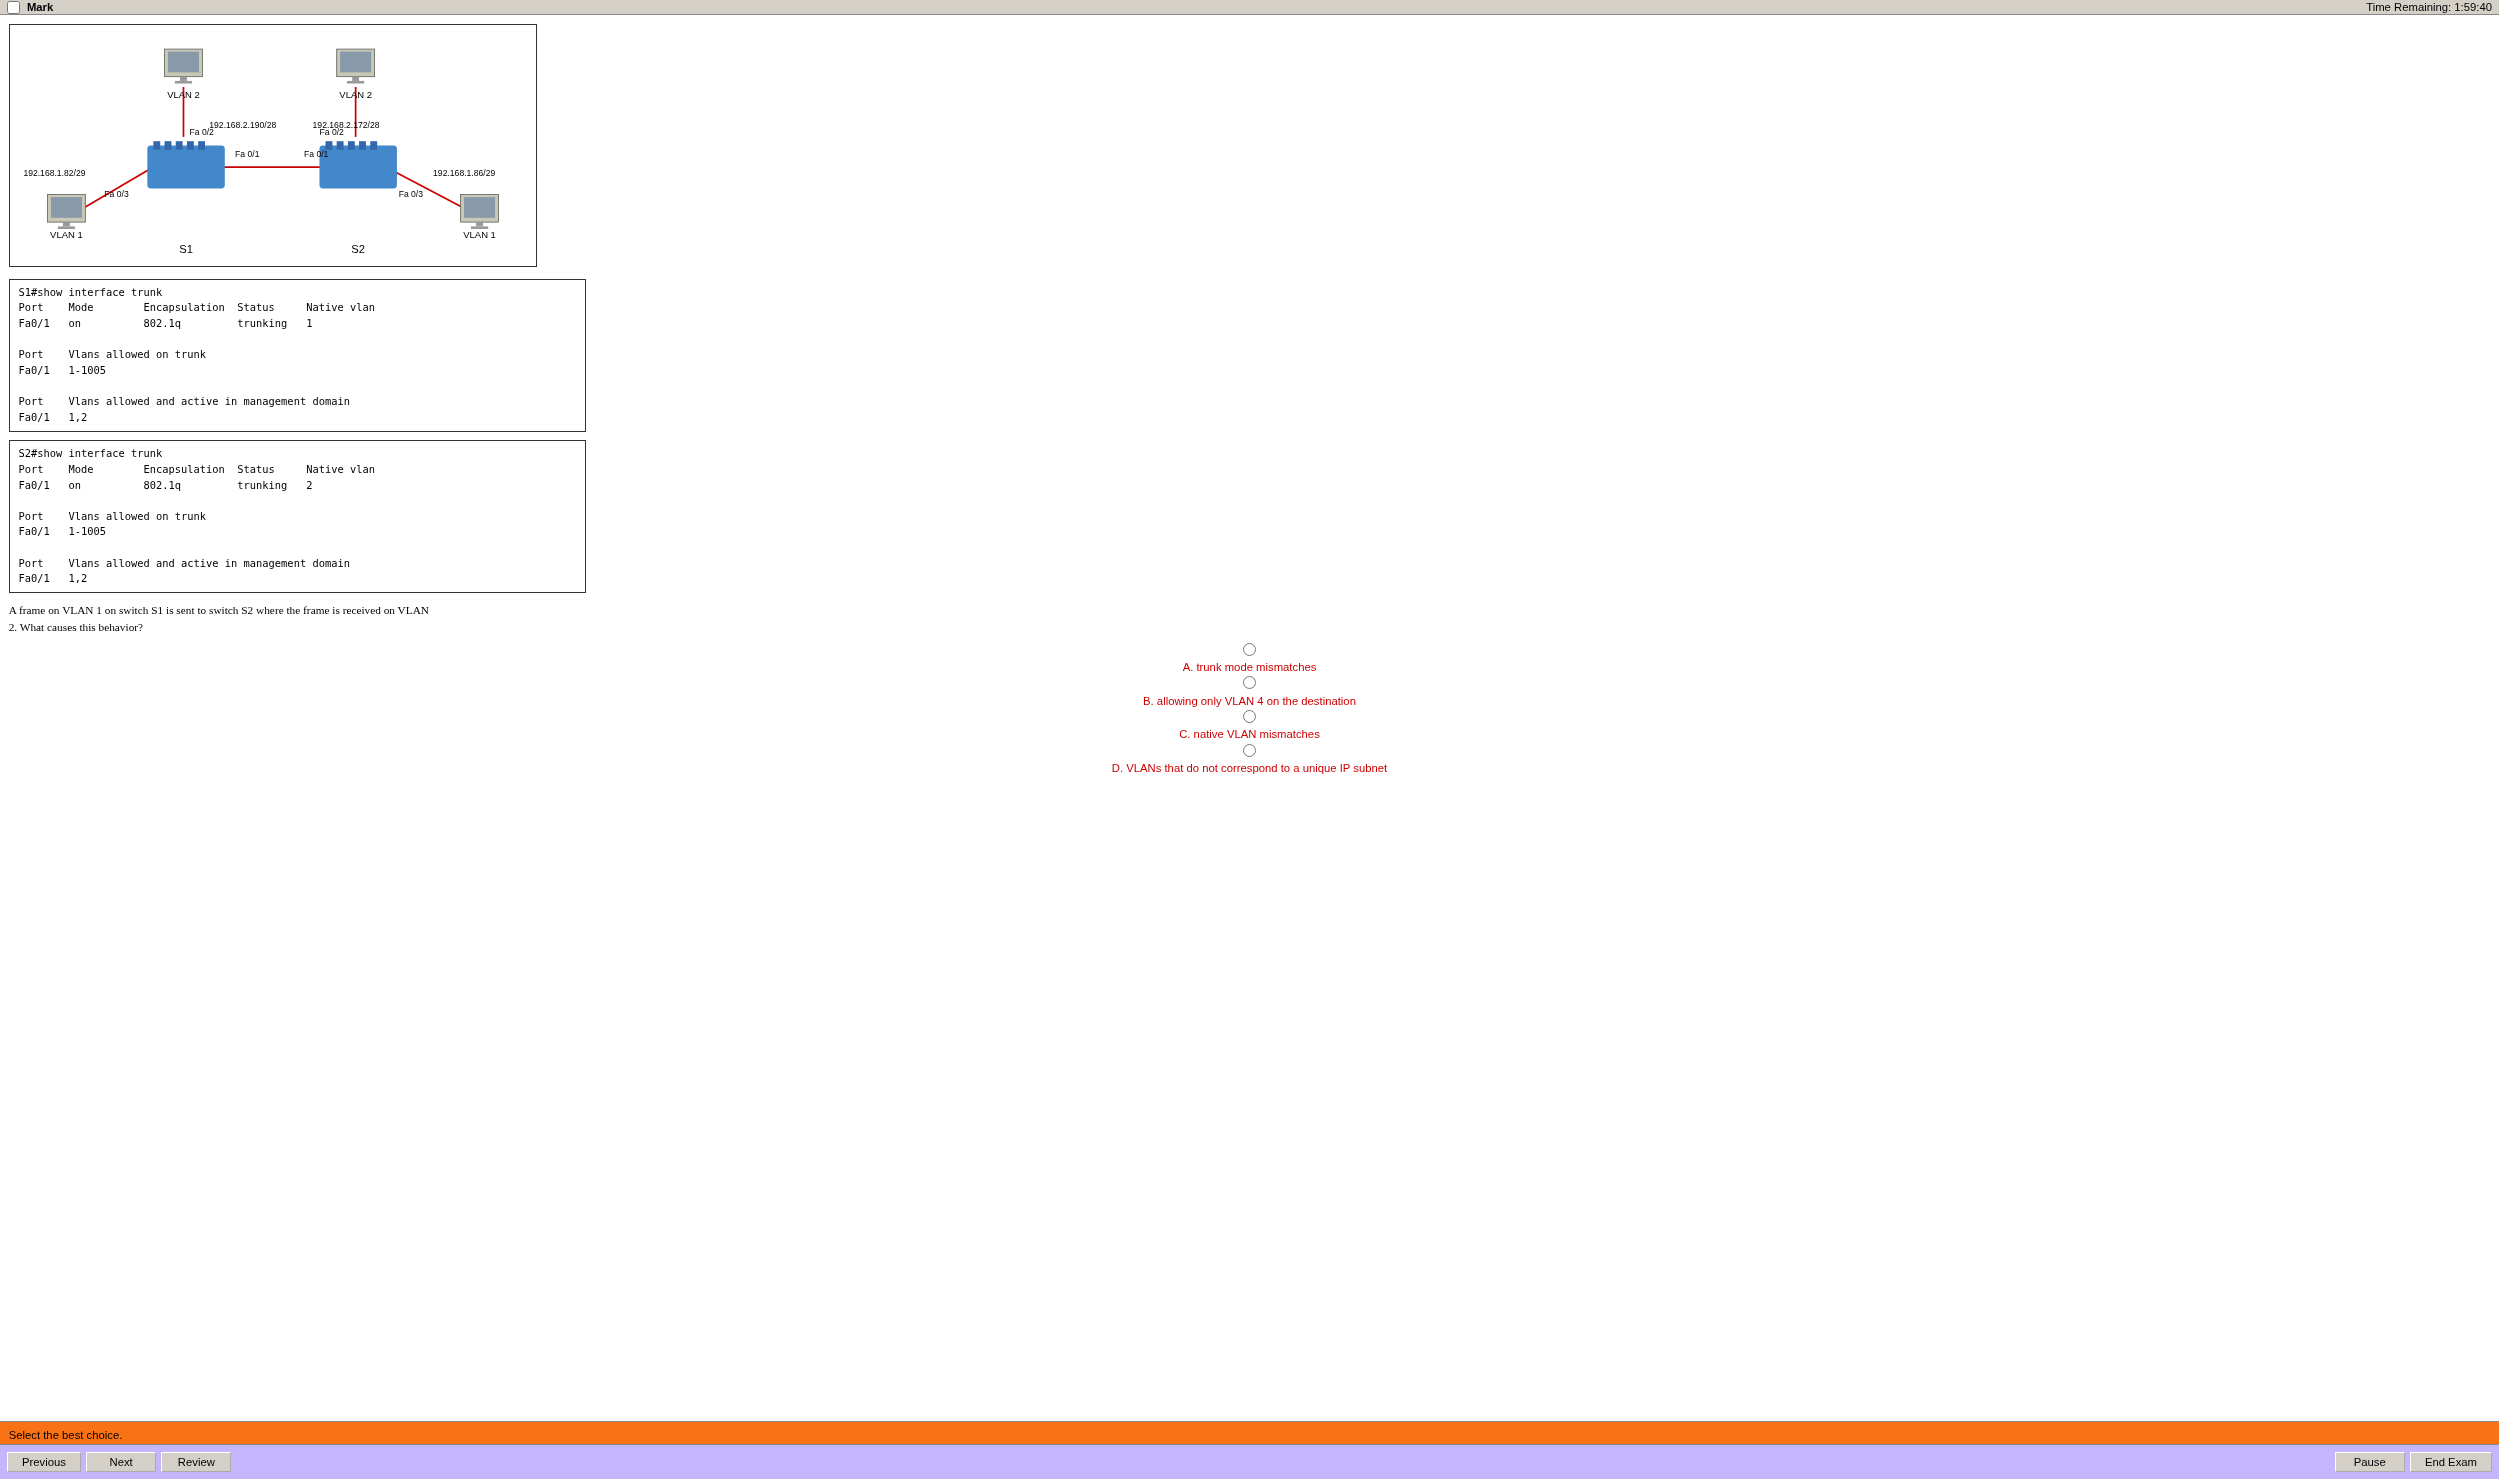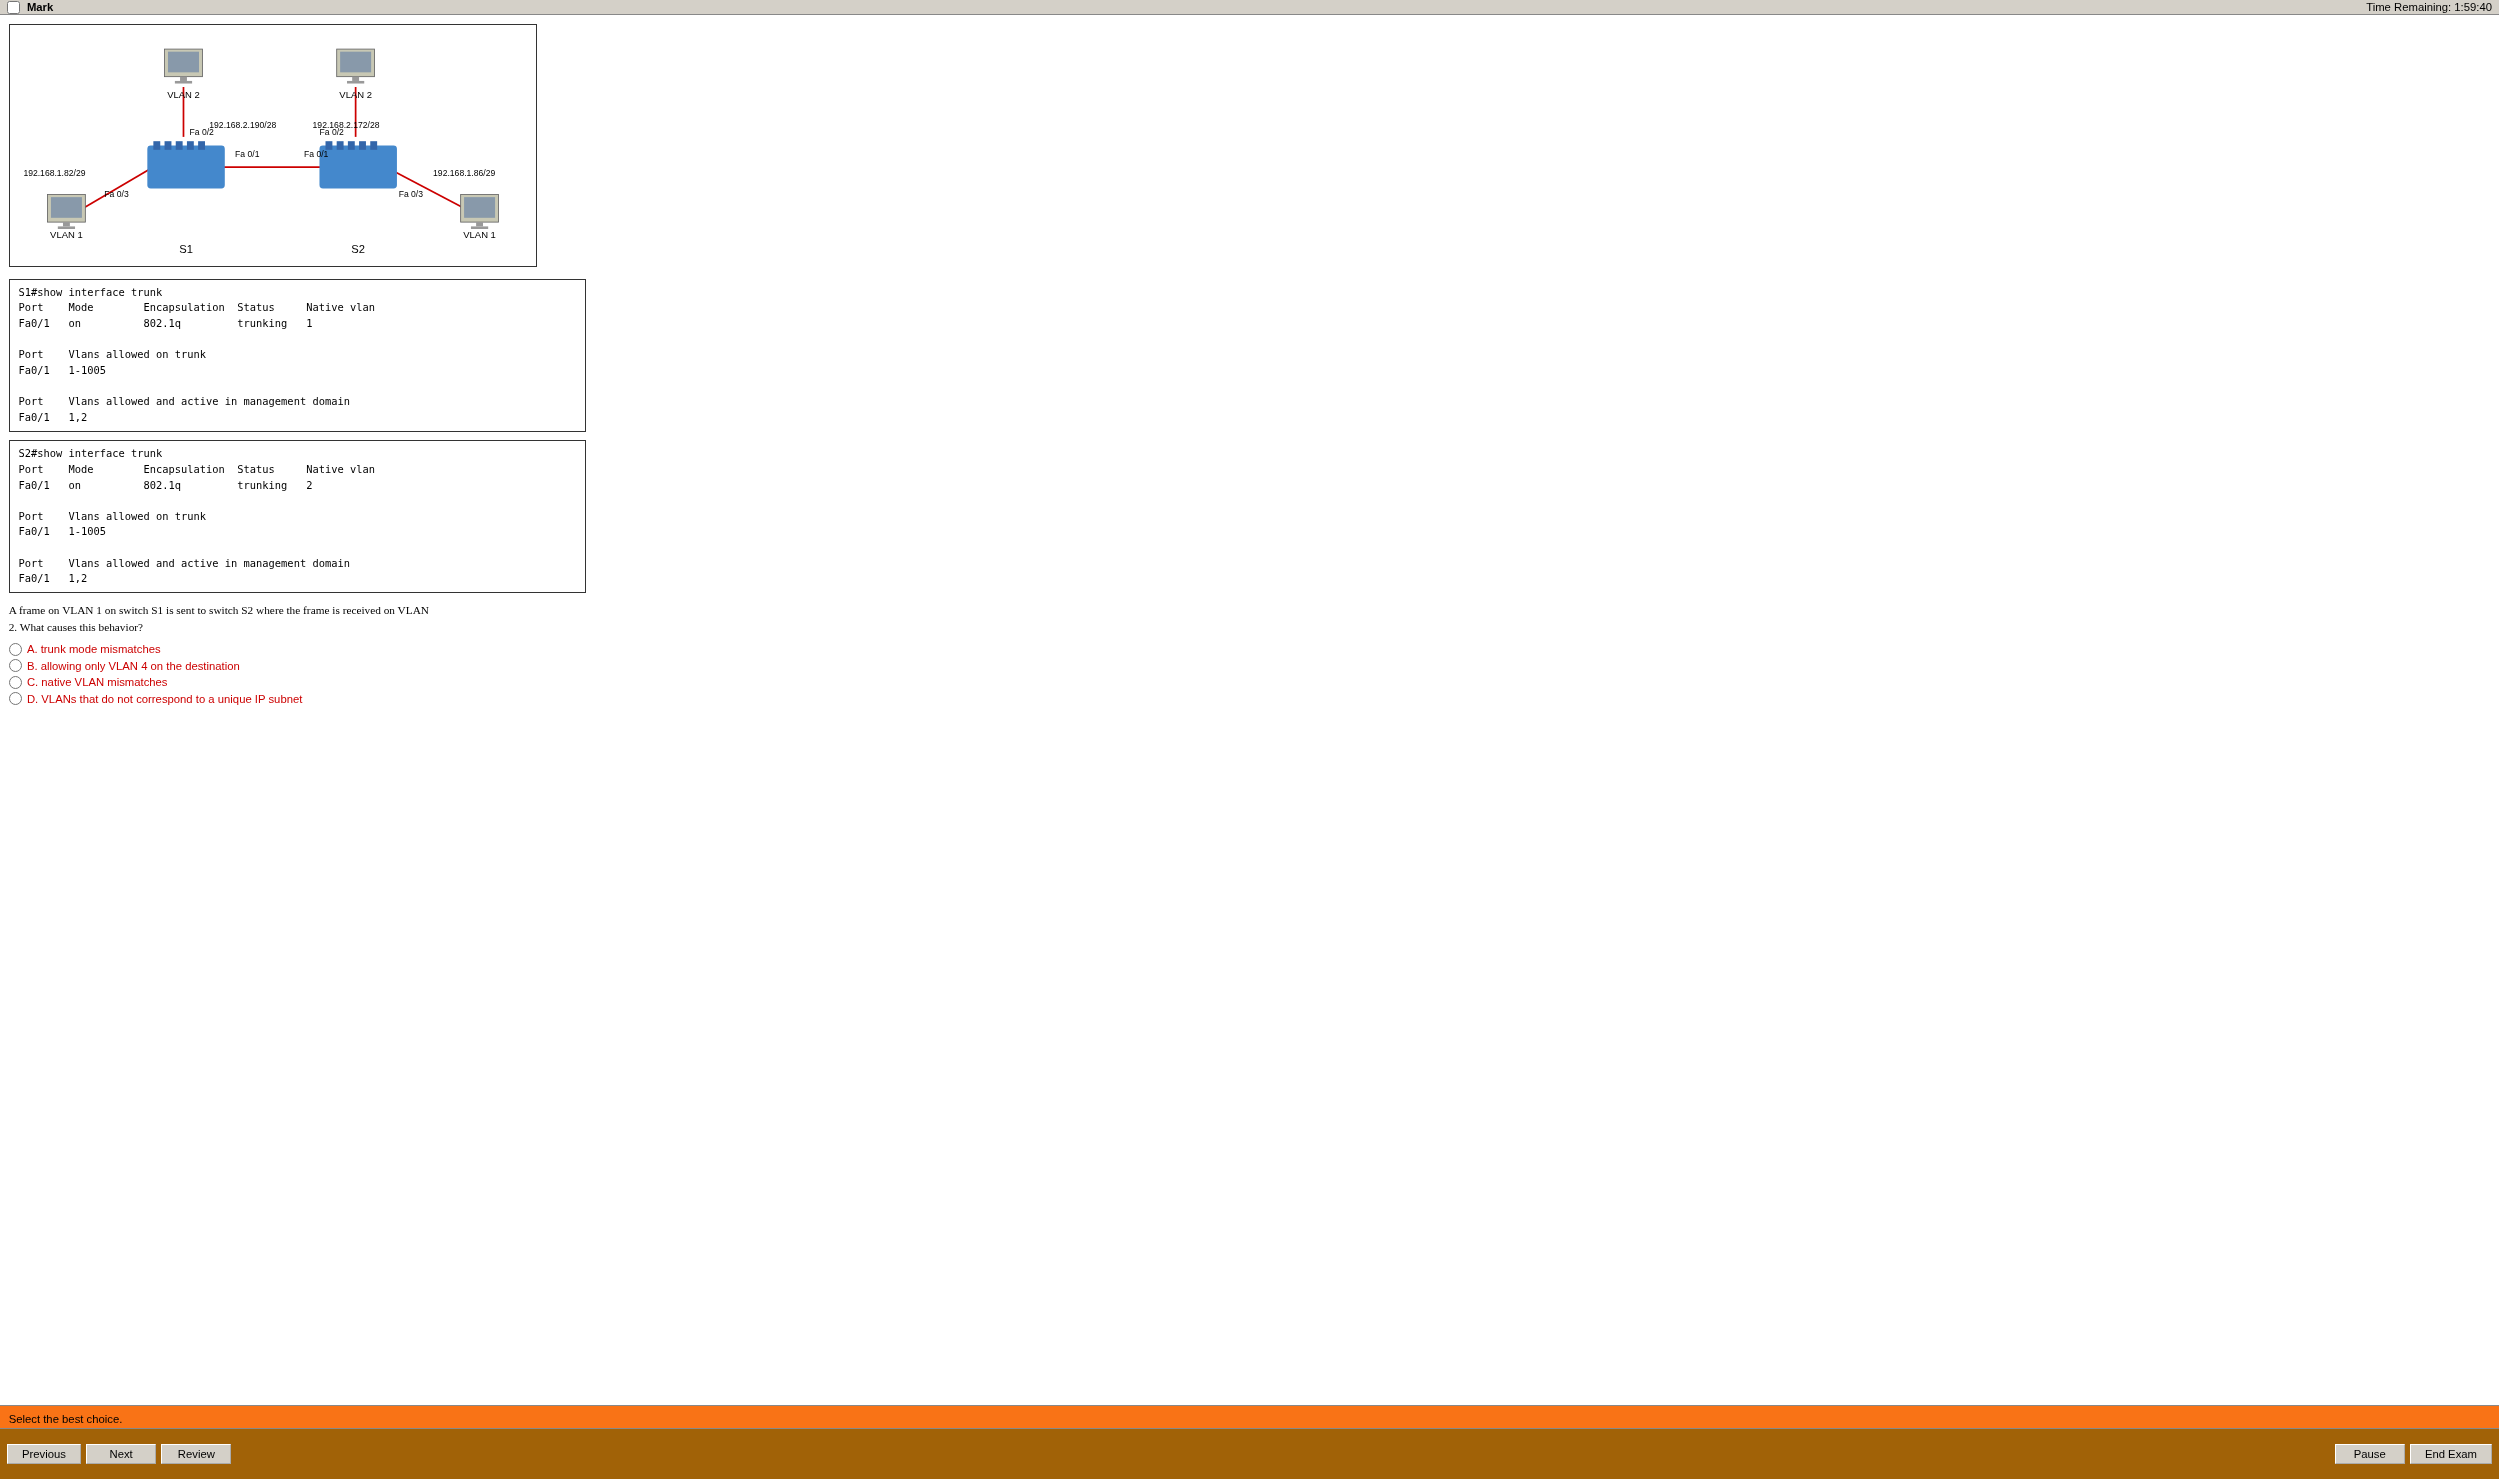--- a/index.html
+++ b/index.html
@@ -84,45 +84,46 @@
     }
 
     
     .answer-option {
       display: flex;
       align-items: center;
       gap: 5.2px;
       margin: 3.5px 0;
       color: #cc0000;
       font-size: 11.3px;
+      flex-direction: column;
     }
     .answer-option input[type="radio"] {
       margin: 0;
     }
 
     
     #status-bar {
       background: #f97316;
       border-top: 0.9px solid #888;
       padding: 3.5px 8.7px;
       font-size: 11.3px;
       height: 22.6px;
       display: flex;
       align-items: flex-end;
     }
 
     
     #button-bar {
-      background: #a16207;
+      background: #c4b5fd;
       border-top: 0.9px solid #888;
       display: flex;
       align-items: center;
       padding: 3.5px 7px;
       gap: 5.2px;
-      height: 51px;
+      height: 35px;
     }
     #button-bar-right {
       margin-left: auto;
       display: flex;
       gap: 5.2px;
     }
     .nav-button {
       background: #d4d0c8;
       border: 1.7px outset #fff;
       padding: 2.6px 14px;

